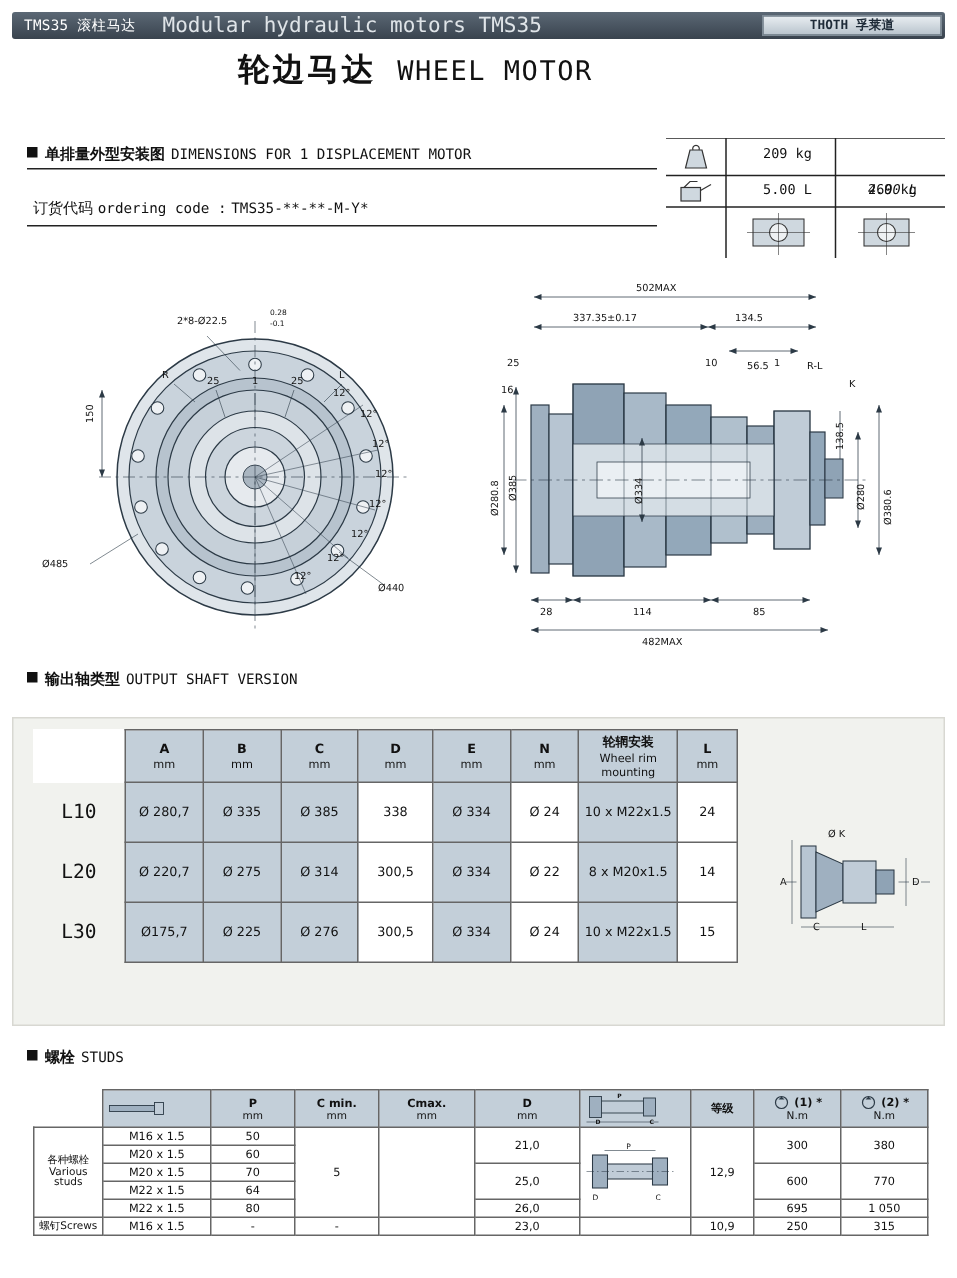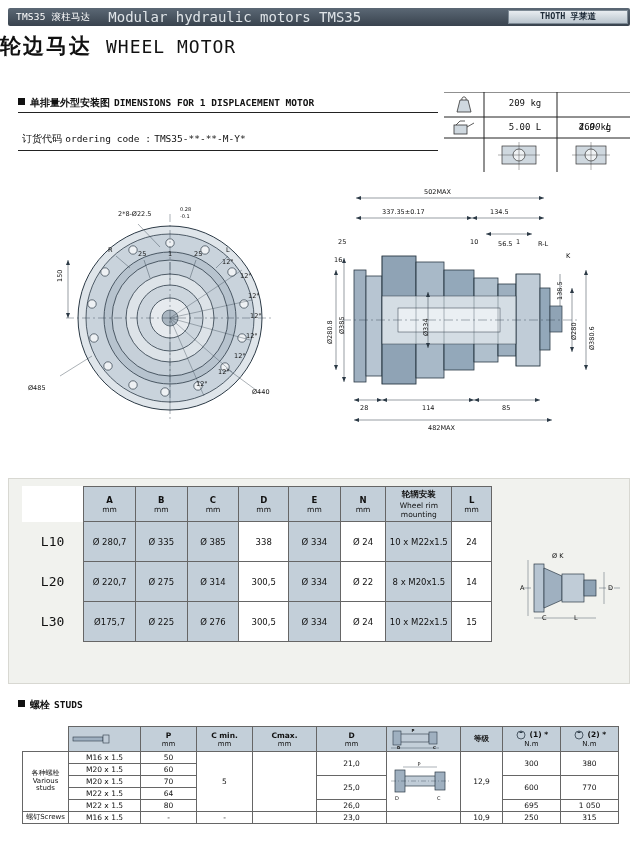--- a/index.html
+++ b/index.html
@@ -34,37 +34,37 @@
     position:absolute; right:2px; top:2px; height:14px; width:120px;
     background: linear-gradient(#e8edf1,#b9c4cd);
     border:1px solid #7d8a95;
     display:flex; align-items:center; justify-content:center;
     font-size:8.5px; font-weight:bold; color:#1e2b38;
     font-family:"DejaVu Sans Mono","Liberation Mono",monospace;
   }
 
   
   .maintitle {
-    position:absolute; left:0; top:32px; width:540px; 
+    position:absolute; left:0; top:32px; width:540px; text-align:center;padding-left:14px;
   }
   .maintitle .cn { font-size:21px; font-weight:bold; letter-spacing:2px; }
   .maintitle .en {
     font-size:18px; letter-spacing:1px; margin-left:14px;
     font-family:"DejaVu Sans Mono","Liberation Mono",monospace;
   }
 
   
   .sechead { position:absolute; font-size:10px; font-weight:bold; }
   .sechead .sq {
     display:inline-block; width:7px; height:7px; background:#111;
     margin-right:5px; vertical-align:1px;
   }
   .sechead .en {
     font-family:"DejaVu Sans Mono","Liberation Mono",monospace;
-    font-weight:bold; font-size:9.5px; margin-left:4px;text-align:right;
+    font-weight:normal; font-size:9.5px; margin-left:4px;text-align:right;
   }
 
   .ordering {
     position:absolute; left:22px; top:132px; font-size:10px;
   }
   .ordering .code {
     font-family:"DejaVu Sans Mono","Liberation Mono",monospace;
     font-size:9.5px;
     text-align:center;
   }
@@ -264,21 +264,21 @@
     <div class="dimtxt" style="left:174px; top:50px;">25</div>
     <div class="dimtxt" style="left:148px; top:50px;">1</div>
     <div class="dimtxt" style="left:202px; top:58px;">12°</div>
     <div class="dimtxt" style="left:220px; top:72px;">12°</div>
     <div class="dimtxt" style="left:228px; top:92px;">12°</div>
     <div class="dimtxt" style="left:230px; top:112px;">12°</div>
     <div class="dimtxt" style="left:226px; top:132px;">12°</div>
     <div class="dimtxt" style="left:214px; top:152px;">12°</div>
     <div class="dimtxt" style="left:198px; top:168px;">12°</div>
     <div class="dimtxt" style="left:176px; top:180px;">12°</div>
-    <div class="dimtxt" style="left:8px; top:184px;">Ø485</div>
+    <div class="dimtxt" style="left:8px; top:172px;">Ø485</div>
     <div class="dimtxt" style="left:232px; top:188px;">Ø440</div>
   </div>
 
   <div class="drawing" style="left:320px; top:184px; width:312px; height:252px;">
     <svg width="312" height="252" viewBox="0 0 312 252">
 
       <line x1="36" y1="14" x2="224" y2="14" stroke="#2c3a46" stroke-width="0.5"></line>
       <path d="M36 14 l5 -2 l0 4 z" fill="#2c3a46"></path>
         <path d="M224 14 l-5 -2 l0 4 z" fill="#2c3a46"></path>
       <line x1="36" y1="34" x2="152" y2="34" stroke="#2c3a46" stroke-width="0.5"></line>
@@ -370,20 +370,23 @@
     <div class="dimtxt" style="left:102px; top:152px; transform:rotate(-90deg); transform-origin:0 0;">Ø334</div>
     <div class="dimtxt" style="left:250px; top:156px; transform:rotate(-90deg); transform-origin:0 0;">Ø280</div>
     <div class="dimtxt" style="left:268px; top:166px; transform:rotate(-90deg); transform-origin:0 0;">Ø380.6</div>
     <div class="dimtxt" style="left:236px; top:116px; transform:rotate(-90deg); transform-origin:0 0;">138.5</div>
     <div class="dimtxt" style="left:40px; top:220px;">28</div>
     <div class="dimtxt" style="left:102px; top:220px;">114</div>
     <div class="dimtxt" style="left:182px; top:220px;">85</div>
     <div class="dimtxt" style="left:108px; top:240px;">482MAX</div>
   </div>
 
+  <div class="sechead" style="left:18px; top:446px;">
+    <span class="sq"></span><span>输出轴类型</span><span class="en">OUTPUT SHAFT VERSION</span>
+  </div>
 
   <div class="osvpanel"></div>
   <div class="tblwrap">
     <table class="osv">
       <thead>
         <tr>
           <th style="border:none; background:transparent;"></th>
           <th style="width:52px;">
             <span>A</span>
             <span class="u">mm</span>

